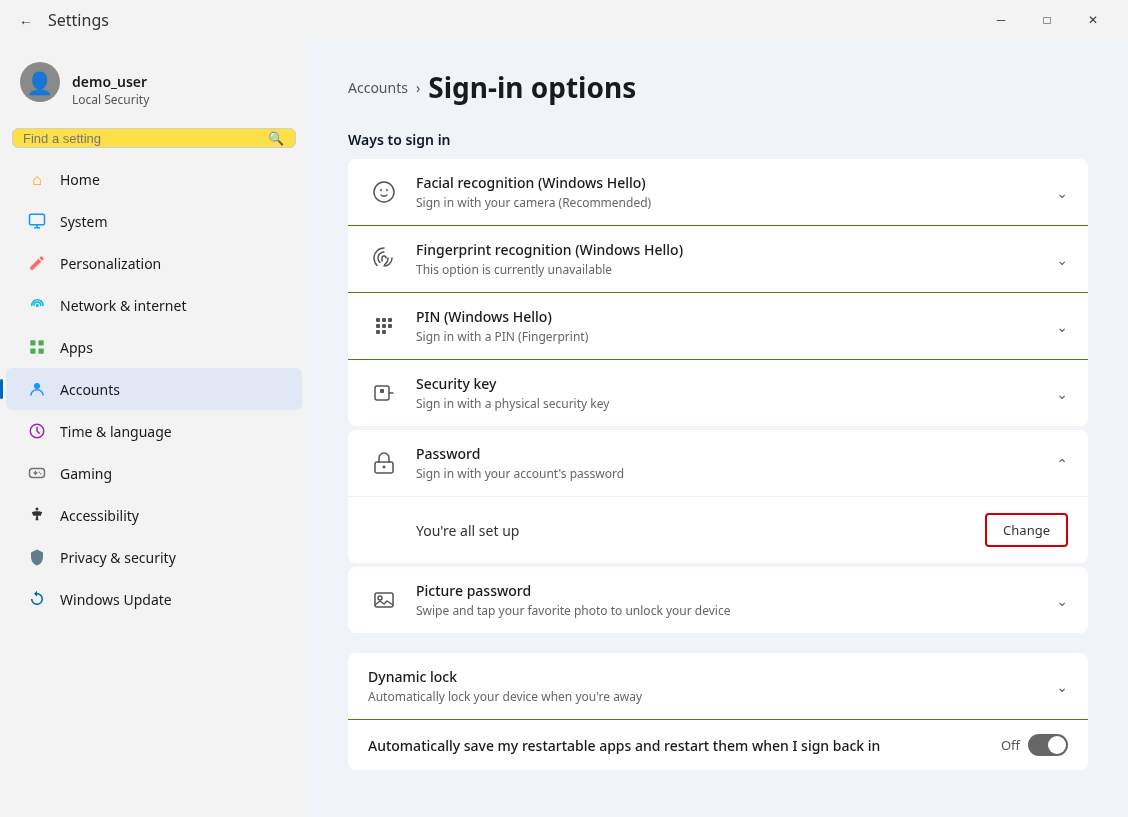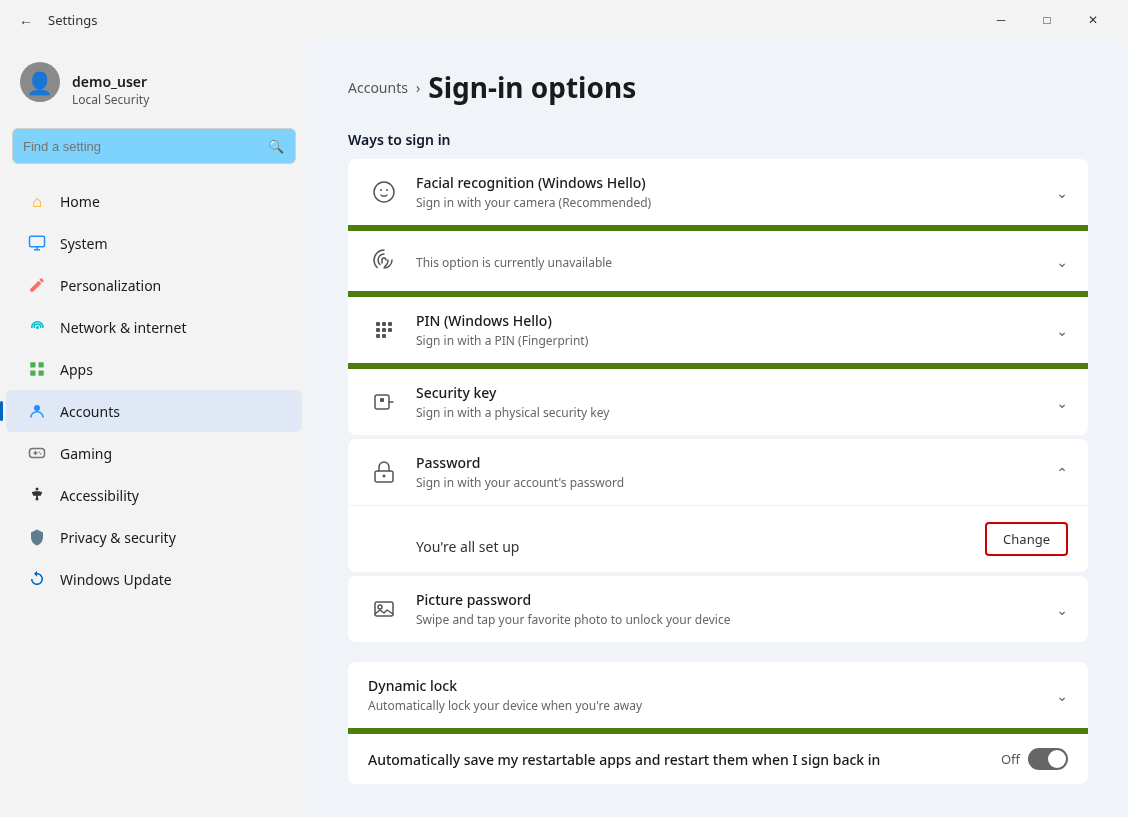--- a/index.html
+++ b/index.html
@@ -25,21 +25,21 @@
       width: 28px; height: 28px;
       border-radius: 4px;
       border: none;
       background: transparent;
       cursor: pointer;
       display: flex; align-items: center; justify-content: center;
       font-size: 14px;
       color: #333;
     }
     .titlebar-title {
-      font-size: 13px;
+      font-size: 16px;
       color: #333;
       flex: 1;
     }
     .titlebar-controls {
       display: flex; gap: 0;
     }
     .titlebar-btn {
       width: 46px; height: 32px;
       border: none;
       background: transparent;
@@ -77,27 +77,27 @@
       background: #8a8a8a;
       display: flex; align-items: center; justify-content: center;
       color: #ccc;
       font-size: 22px;
     }
     .user-info {}
     .user-name { font-size: 14px; font-weight: 600; color: #1a1a1a; margin-top: 16px; }
     .user-type { font-size: 12px; color: #555; }
 
     .search-box {
-      margin: 4px 12px 16px 12px;
-      display: flex;
-      align-items: center;
-      background: #7dd3fc;
+      margin: 4px 12px 10px 12px;
+      display: flex;
+      align-items: center;
+      background: #fde047;
       border-radius: 6px;
       border: 1px solid #d0d0d0;
-      padding: 8px 10px;
+      padding: 0 10px;
       gap: 8px;
     }
     .search-box input {
       border: none;
       outline: none;
       flex: 1;
       font-size: 13px;
       background: transparent;
       color: #333;
     }
@@ -185,21 +185,21 @@
       background: white;
       border-radius: 8px;
       margin-bottom: 4px;
       overflow: hidden;
     }
     .card-item {
       display: flex;
       align-items: center;
       padding: 14px 20px;
       cursor: pointer;
-      border-bottom: 6px solid #4d7c0f;
+      border-bottom: 1px solid #4d7c0f;
       gap: 16px;
     }
     .card-item:last-child { border-bottom: none; }
     .card-item-icon {
       width: 32px; height: 32px;
       display: flex; align-items: center; justify-content: center;
       font-size: 20px;
       flex-shrink: 0;
       color: #555;
     }
@@ -219,21 +219,21 @@
       display: flex;
       align-items: center;
       padding: 14px 20px;
       gap: 16px;
       cursor: pointer;
       border-bottom: 1px solid #f0f0f0;
     }
     .password-body {
       padding: 16px 20px 16px 68px;
       display: flex;
-      align-items: flex-end;
+      align-items: center;
       justify-content: space-between;
       background: white;
     }
     .password-status { font-size: 14px; color: #333; }
     .change-btn {
       padding: 6px 16px;
       border: 2px solid #c00;
       border-radius: 4px;
       background: white;
       color: #333;
@@ -348,20 +348,29 @@
       <span>Apps</span>
     </div>
     <div class="nav-item active">
       <div class="nav-icon icon-accounts">
         <svg width="18" height="18" viewBox="0 0 24 24" fill="none">
             <circle cx="12" cy="8" r="4" fill="#1e90ff"></circle>
             <path d="M4 20c0-4 3.58-7 8-7s8 3 8 7" stroke="#1e90ff" stroke-width="2" stroke-linecap="round"></path>
           </svg>
       </div>
       <span>Accounts</span>
+    </div>
+    <div class="nav-item">
+      <div class="nav-icon icon-time">
+        <svg width="18" height="18" viewBox="0 0 24 24" fill="none">
+            <circle cx="12" cy="12" r="9" stroke="#9c27b0" stroke-width="2"></circle>
+            <path d="M12 7v5l3 3" stroke="#9c27b0" stroke-width="2" stroke-linecap="round"></path>
+          </svg>
+      </div>
+      <span>Time &amp; language</span>
     </div>
     <div class="nav-item">
       <div class="nav-icon icon-gaming">
         <svg width="18" height="18" viewBox="0 0 24 24" fill="none">
             <rect x="2" y="6" width="20" height="12" rx="4" stroke="#757575" stroke-width="2"></rect>
             <path d="M8 12h4M10 10v4" stroke="#757575" stroke-width="2" stroke-linecap="round"></path>
             <circle cx="15" cy="11" r="1" fill="#757575"></circle>
             <circle cx="17" cy="13" r="1" fill="#757575"></circle>
           </svg>
       </div>
@@ -428,20 +437,21 @@
           <svg width="24" height="24" viewBox="0 0 24 24" fill="none">
               <path d="M12 1C6.48 1 2 5.48 2 11c0 2.93 1.19 5.57 3.11 7.48" stroke="#555" stroke-width="1.5" stroke-linecap="round"></path>
               <path d="M12 5c-3.31 0-6 2.69-6 6 0 1.77.77 3.36 2 4.47" stroke="#555" stroke-width="1.5" stroke-linecap="round"></path>
               <path d="M12 9c-1.1 0-2 .9-2 2v3" stroke="#555" stroke-width="1.5" stroke-linecap="round"></path>
               <path d="M14 11c0-1.1-.9-2-2-2" stroke="#555" stroke-width="1.5" stroke-linecap="round"></path>
               <path d="M16 11c0 2.76-1.34 5.2-3.4 6.7" stroke="#555" stroke-width="1.5" stroke-linecap="round"></path>
               <path d="M20 11c0 4.42-3.58 8-8 8" stroke="#555" stroke-width="1.5" stroke-linecap="round"></path>
             </svg>
         </div>
         <div class="card-item-text">
+          <div class="card-item-title">Fingerprint recognition (Windows Hello)</div>
           <div class="card-item-subtitle">This option is currently unavailable</div>
         </div>
         <span class="card-item-chevron">⌄</span>
       </div>
 
       <div class="card-item">
         <div class="card-item-icon">
           <svg width="24" height="24" viewBox="0 0 24 24" fill="none">
             <rect x="4" y="4" width="4" height="4" rx="1" fill="#555"></rect>
             <rect x="10" y="4" width="4" height="4" rx="1" fill="#555"></rect>

